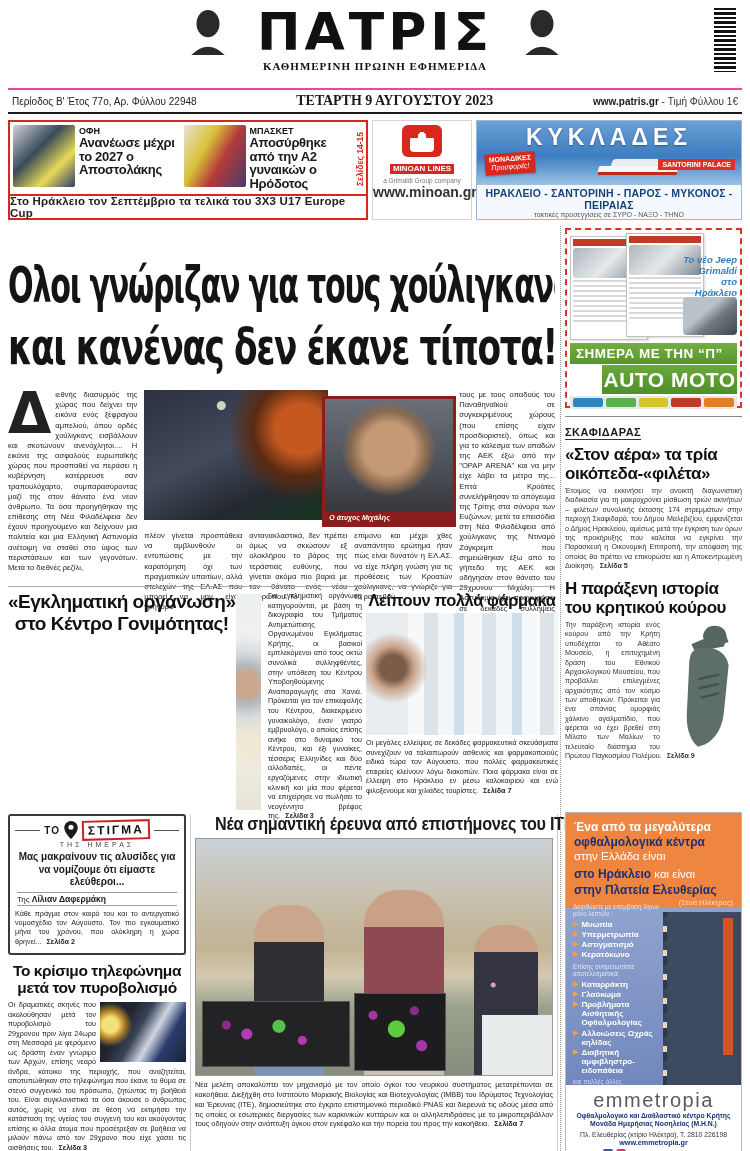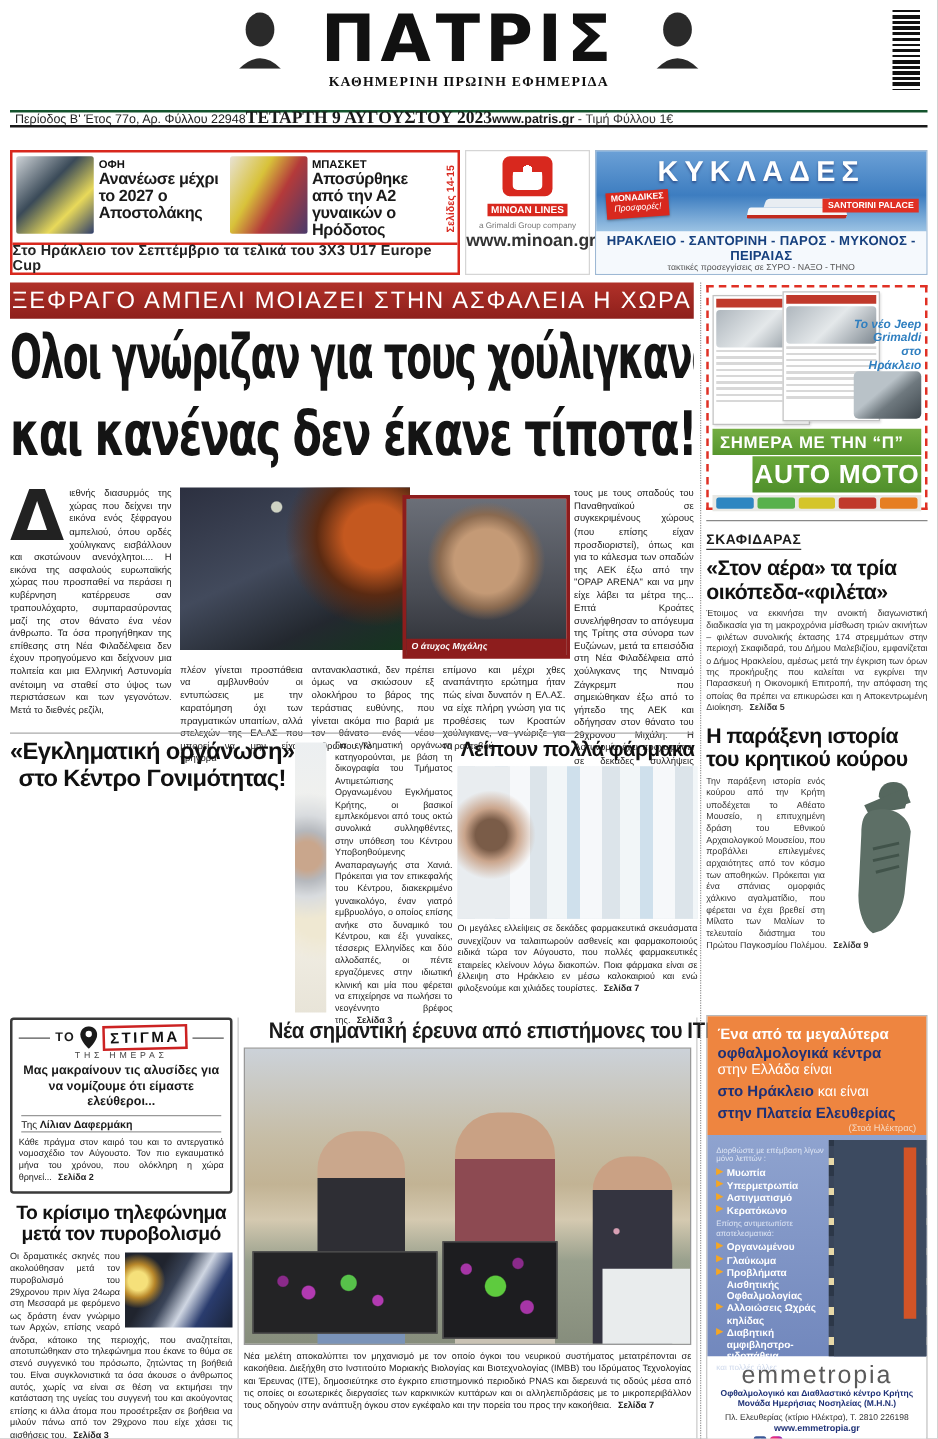--- a/index.html
+++ b/index.html
@@ -9,23 +9,23 @@
   
   .masthead { position:absolute; top:0; left:0; right:0; height:86px; text-align:center; }
   .mast-row { display:flex; justify-content:center; align-items:center; gap:28px; padding-top:6px; }
   .mast-title { font-family:"DejaVu Sans", sans-serif; font-weight:900; font-size:52px; letter-spacing:4px; line-height:1; color:#111; }
   .mast-sub { font-family:"Liberation Serif", serif; font-weight:bold; font-size:11px; letter-spacing:1px; margin-top:2px; color:#111; }
   .portrait { width:42px; height:46px; }
   .barcode { position:absolute; right:14px; top:8px; width:22px; height:64px;
     background:repeating-linear-gradient(180deg,#111 0 2px,#fff 2px 4px,#111 4px 7px,#fff 7px 9px); }
 
   
-  .dateline { position:absolute; top:88px; left:8px; right:8px; height:14px;
-    border-top:2px solid #14532d; border-bottom:2px solid #1a1a1a;
-    display:flex; align-items:center; padding:0 4px; }
+  .dateline { position:absolute; top:88px; left:8px; right:8px; height:26px;
+    border-top:2px solid #ec4899; border-bottom:2px solid #1a1a1a;
+    display:flex; justify-content:space-between; align-items:center; padding:0 4px; }
   .dl-left { font-size:10px; color:#222; }
   .dl-center { font-family:"Liberation Serif", serif; font-weight:bold; font-size:14px; }
   .dl-right { font-size:10px; font-weight:bold; }
   .dl-right .price { font-weight:normal; color:#333; }
 
   
   .promo-row { position:absolute; top:120px; left:8px; right:8px; height:100px; display:flex; gap:4px; }
   .sports-box { width:360px; border:2px solid #d8281e; position:relative; background:#fff; }
   .sports-top { display:flex; height:68px; padding:3px 16px 0 3px; gap:4px; }
   .s-photo { width:62px; height:62px; border-radius:2px; flex:none; }
@@ -185,21 +185,21 @@
   .kouros { position:absolute; top:574px; left:565px; width:177px; height:232px; }
   .kouros-body { margin-top:4px; font-size:7.1px; line-height:1.32; text-align:justify; color:#333; }
   .kouros-img { float:right; width:78px; height:128px; margin:0 0 2px 4px; }
 
   .emmetropia { position:absolute; top:812px; left:565px; width:177px; height:339px; border:1px solid #b8b8b8; display:flex; flex-direction:column; }
   .em-orange { height:101px; background:#ee8540; padding:7px 8px 0; line-height:1.22; }
   .em-orange .w { color:#fff; font-weight:bold; font-size:12px; }
   .em-orange .n { color:#1d3076; font-weight:bold; font-size:12px; }
   .em-orange .wn { color:#fff; font-size:11.5px; }
   .em-orange .small { color:#f6d9c2; font-size:7.5px; text-align:right; margin-top:1px; }
-  .em-blue { height:177px; background:linear-gradient(180deg,#8fa3cf,#7288bd); display:flex; position:relative; }
+  .em-blue { height:177px; background:linear-gradient(180deg,#8fa3cf,#7288bd); display:flex; position:relative;align-items:flex-end; }
   .em-list { width:96px; padding:6px 0 0 7px; }
   .em-intro { font-size:6.3px; color:#dfe6f4; line-height:1.2; margin:3px 0 2px; }
   .em-item { display:flex; gap:3px; font-size:8px; font-weight:bold; color:#fff; line-height:1.15; margin-bottom:1px; }
   .em-item .arr { color:#f5a623; font-size:7px; }
   .em-more { font-size:6.5px; color:#cfd9ec; margin-top:2px; }
   .em-building { position:absolute; right:0; bottom:0; top:4px; width:78px;
     background:linear-gradient(90deg, transparent 0 4px, #3c4a60 4px),
       repeating-linear-gradient(0deg, #2c3748 0 9px, #e8d9a8 9px 15px, #39455a 15px 24px),
       linear-gradient(180deg,#9aa7bd,#5f6f8b); }
   .em-building i { position:absolute; right:8px; top:6px; bottom:30px; width:10px; background:#d35427; display:block; }
@@ -275,21 +275,20 @@
           </div>
         <div class="kyk-hotel">SANTORINI PALACE</div>
       </div>
       <div class="kyk-bottom">
         <div class="kyk-route">ΗΡΑΚΛΕΙΟ - ΣΑΝΤΟΡΙΝΗ - ΠΑΡΟΣ - ΜΥΚΟΝΟΣ - ΠΕΙΡΑΙΑΣ</div>
         <div class="kyk-note">τακτικές προσεγγίσεις σε ΣΥΡΟ - ΝΑΞΟ - ΤΗΝΟ</div>
       </div>
     </div>
   </div>
 
-  <div class="lead-kicker">ΞΕΦΡΑΓΟ ΑΜΠΕΛΙ ΜΟΙΑΖΕΙ ΣΤΗΝ ΑΣΦΑΛΕΙΑ Η ΧΩΡΑ</div>
   <div class="lead-headline">
     <div class="lh-line lh1"><span>Ολοι γνώριζαν για τους χούλιγκανς</span></div>
     <div class="lh-line lh2"><span>και κανένας δεν έκανε τίποτα!</span></div>
   </div>
 
   <div class="lead-body">
     <div class="lb-col1">
       <span class="dropcap">Δ</span><span>ιεθνής διασυρμός της χώρας που δείχνει την εικόνα ενός ξέφραγου αμπελιού, όπου ορδές χούλιγκανς εισβάλλουν και σκοτώνουν ανενόχλητοι.... Η εικόνα της ασφαλούς ευρωπαϊκής χώρας που προσπαθεί να περάσει η κυβέρνηση κατέρρευσε σαν τραπουλόχαρτο, συμπαρασύροντας μαζί της στον θάνατο ένα νέον άνθρωπο. Τα όσα προηγήθηκαν της επίθεσης στη Νέα Φιλαδέλφεια δεν έχουν προηγούμενο και δείχνουν μια πολιτεία και μια Ελληνική Αστυνομία ανέτοιμη να σταθεί στο ύψος των περιστάσεων και των γεγονότων. Μετά το διεθνές ρεζίλι,</span>
     </div>
     <div class="lb-mid">
@@ -460,21 +459,21 @@
             <span class="arr">▶</span>
             <span>Αστιγματισμό</span>
           </div>
         <div class="em-item">
             <span class="arr">▶</span>
             <span>Κερατόκωνο</span>
           </div>
         <div class="em-intro">Επίσης αντιμετωπίστε αποτελεσματικά:</div>
         <div class="em-item">
             <span class="arr">▶</span>
-            <span>Οργανωμένου</span>
+            <span>Καταρράκτη</span>
           </div>
         <div class="em-item">
             <span class="arr">▶</span>
             <span>Γλαύκωμα</span>
           </div>
         <div class="em-item">
             <span class="arr">▶</span>
             <span>Προβλήματα Αισθητικής Οφθαλμολογίας</span>
           </div>
         <div class="em-item">

